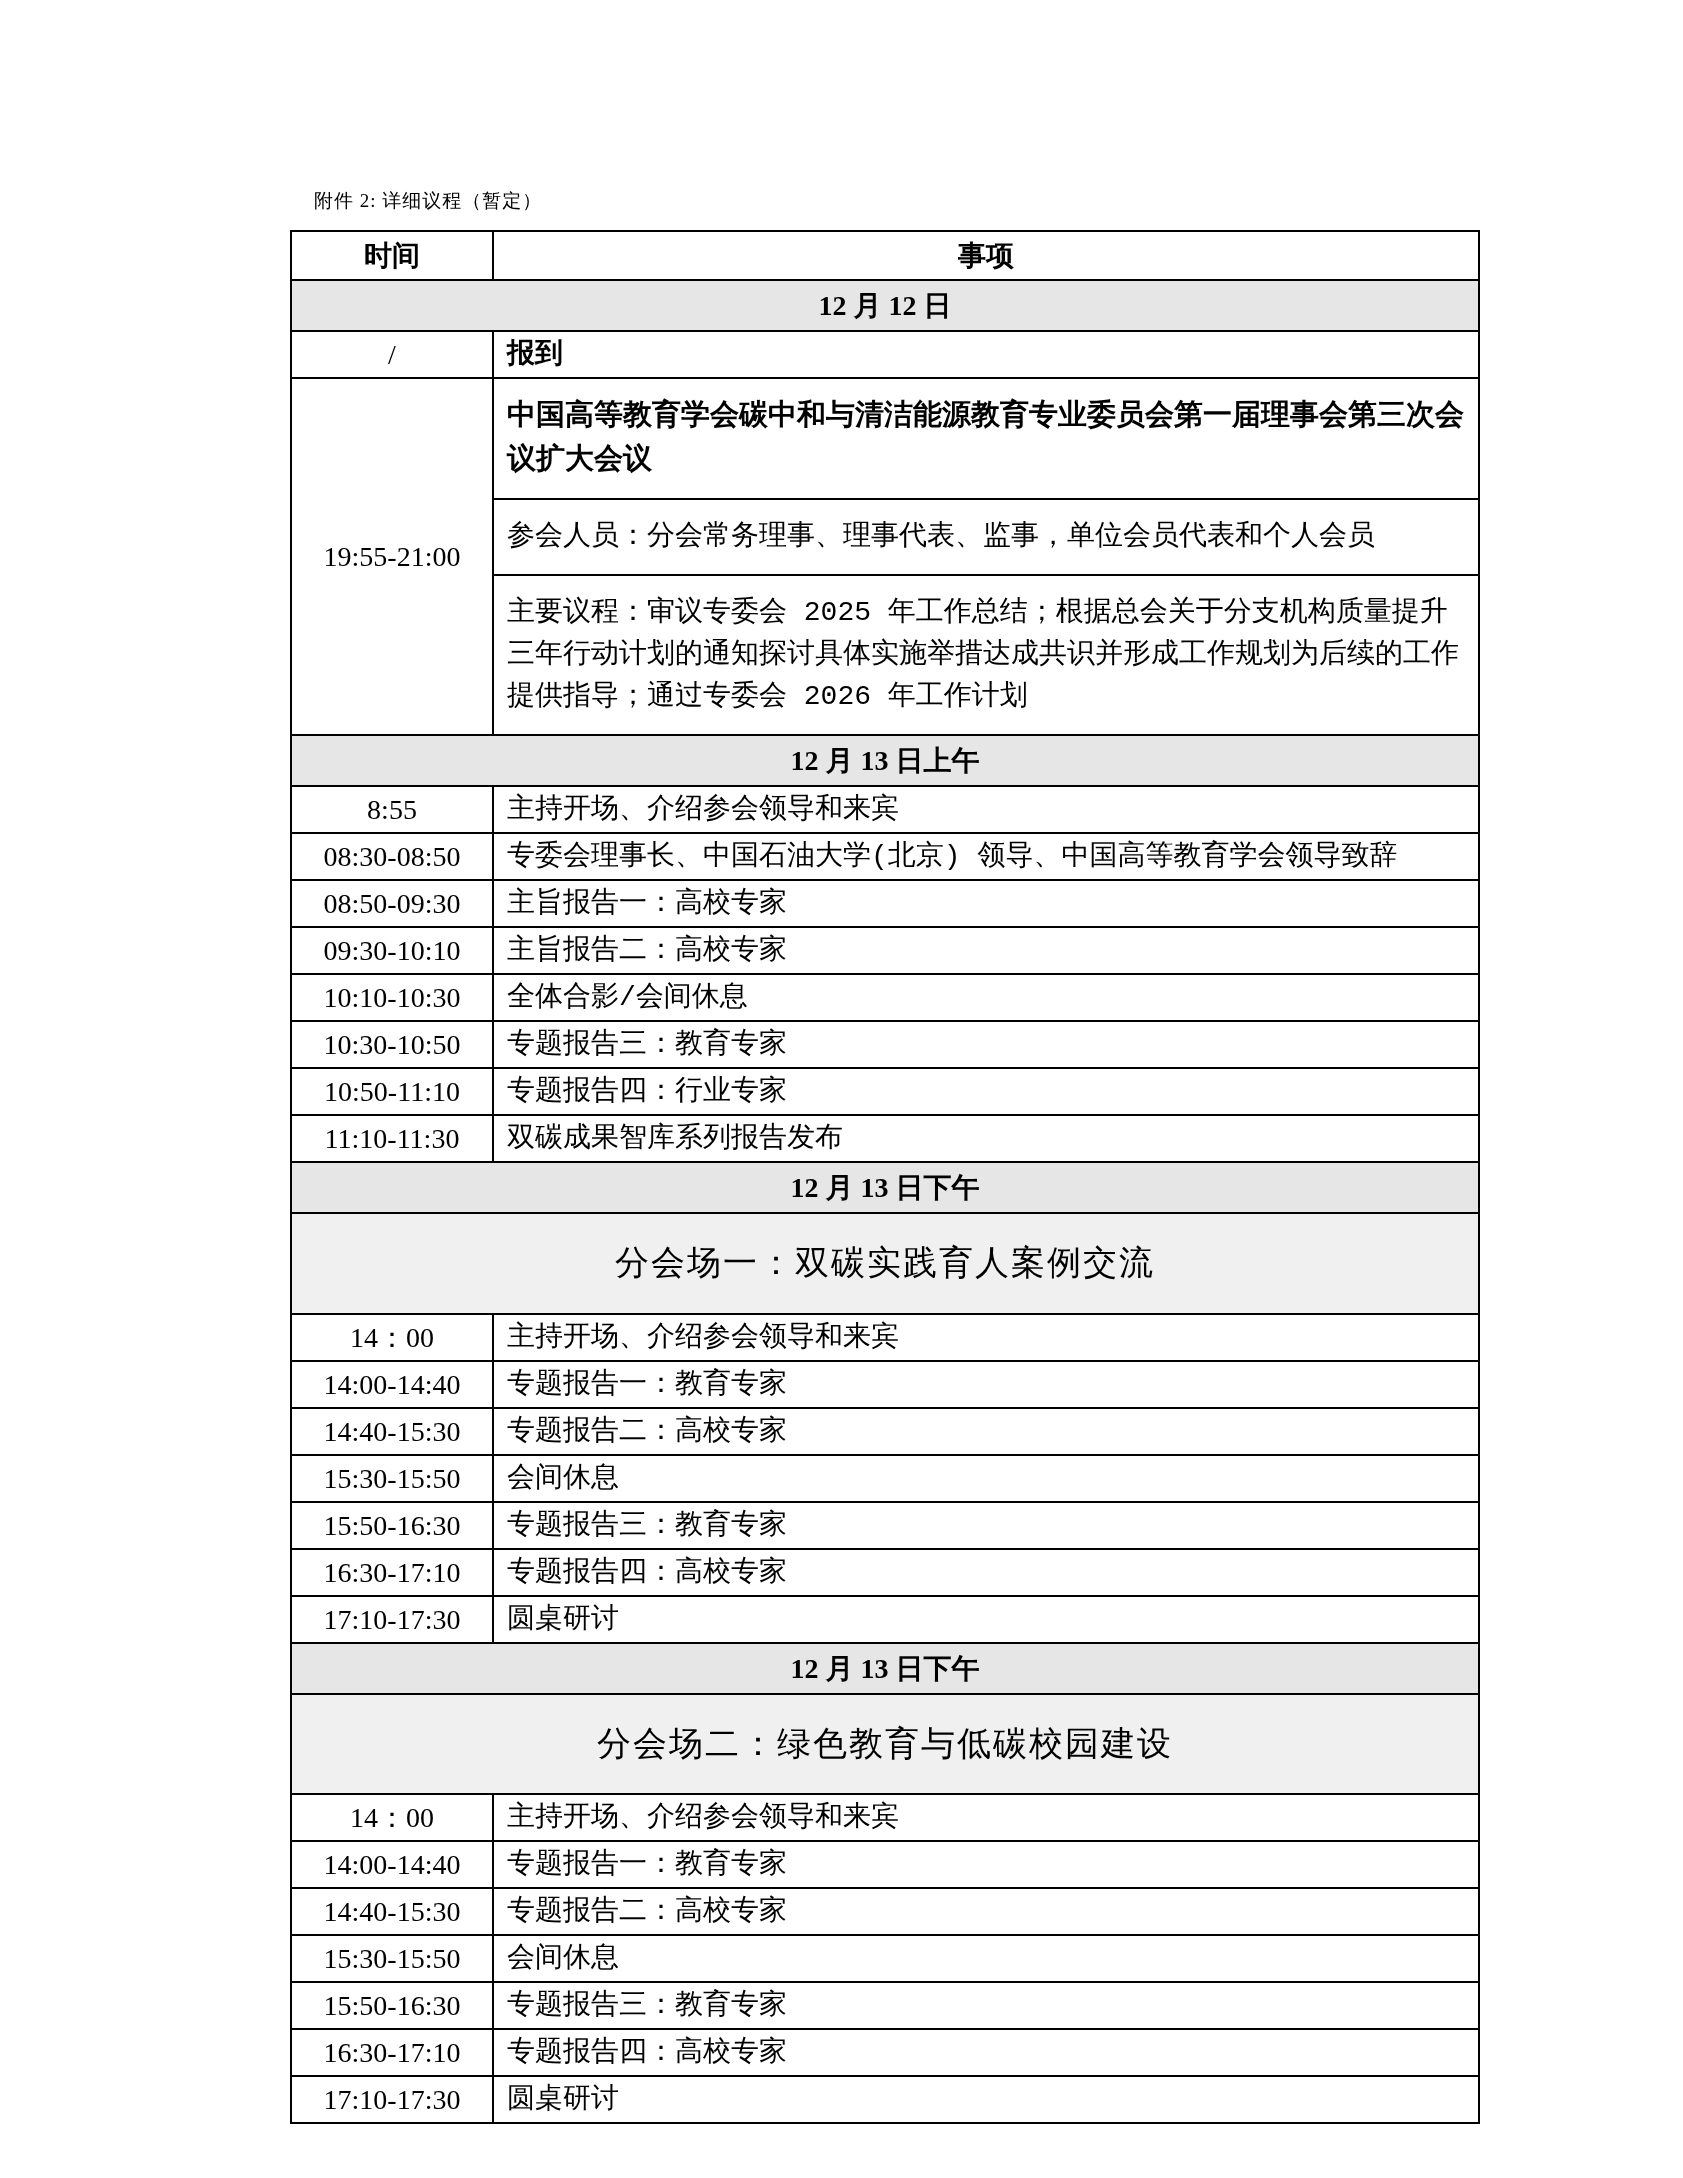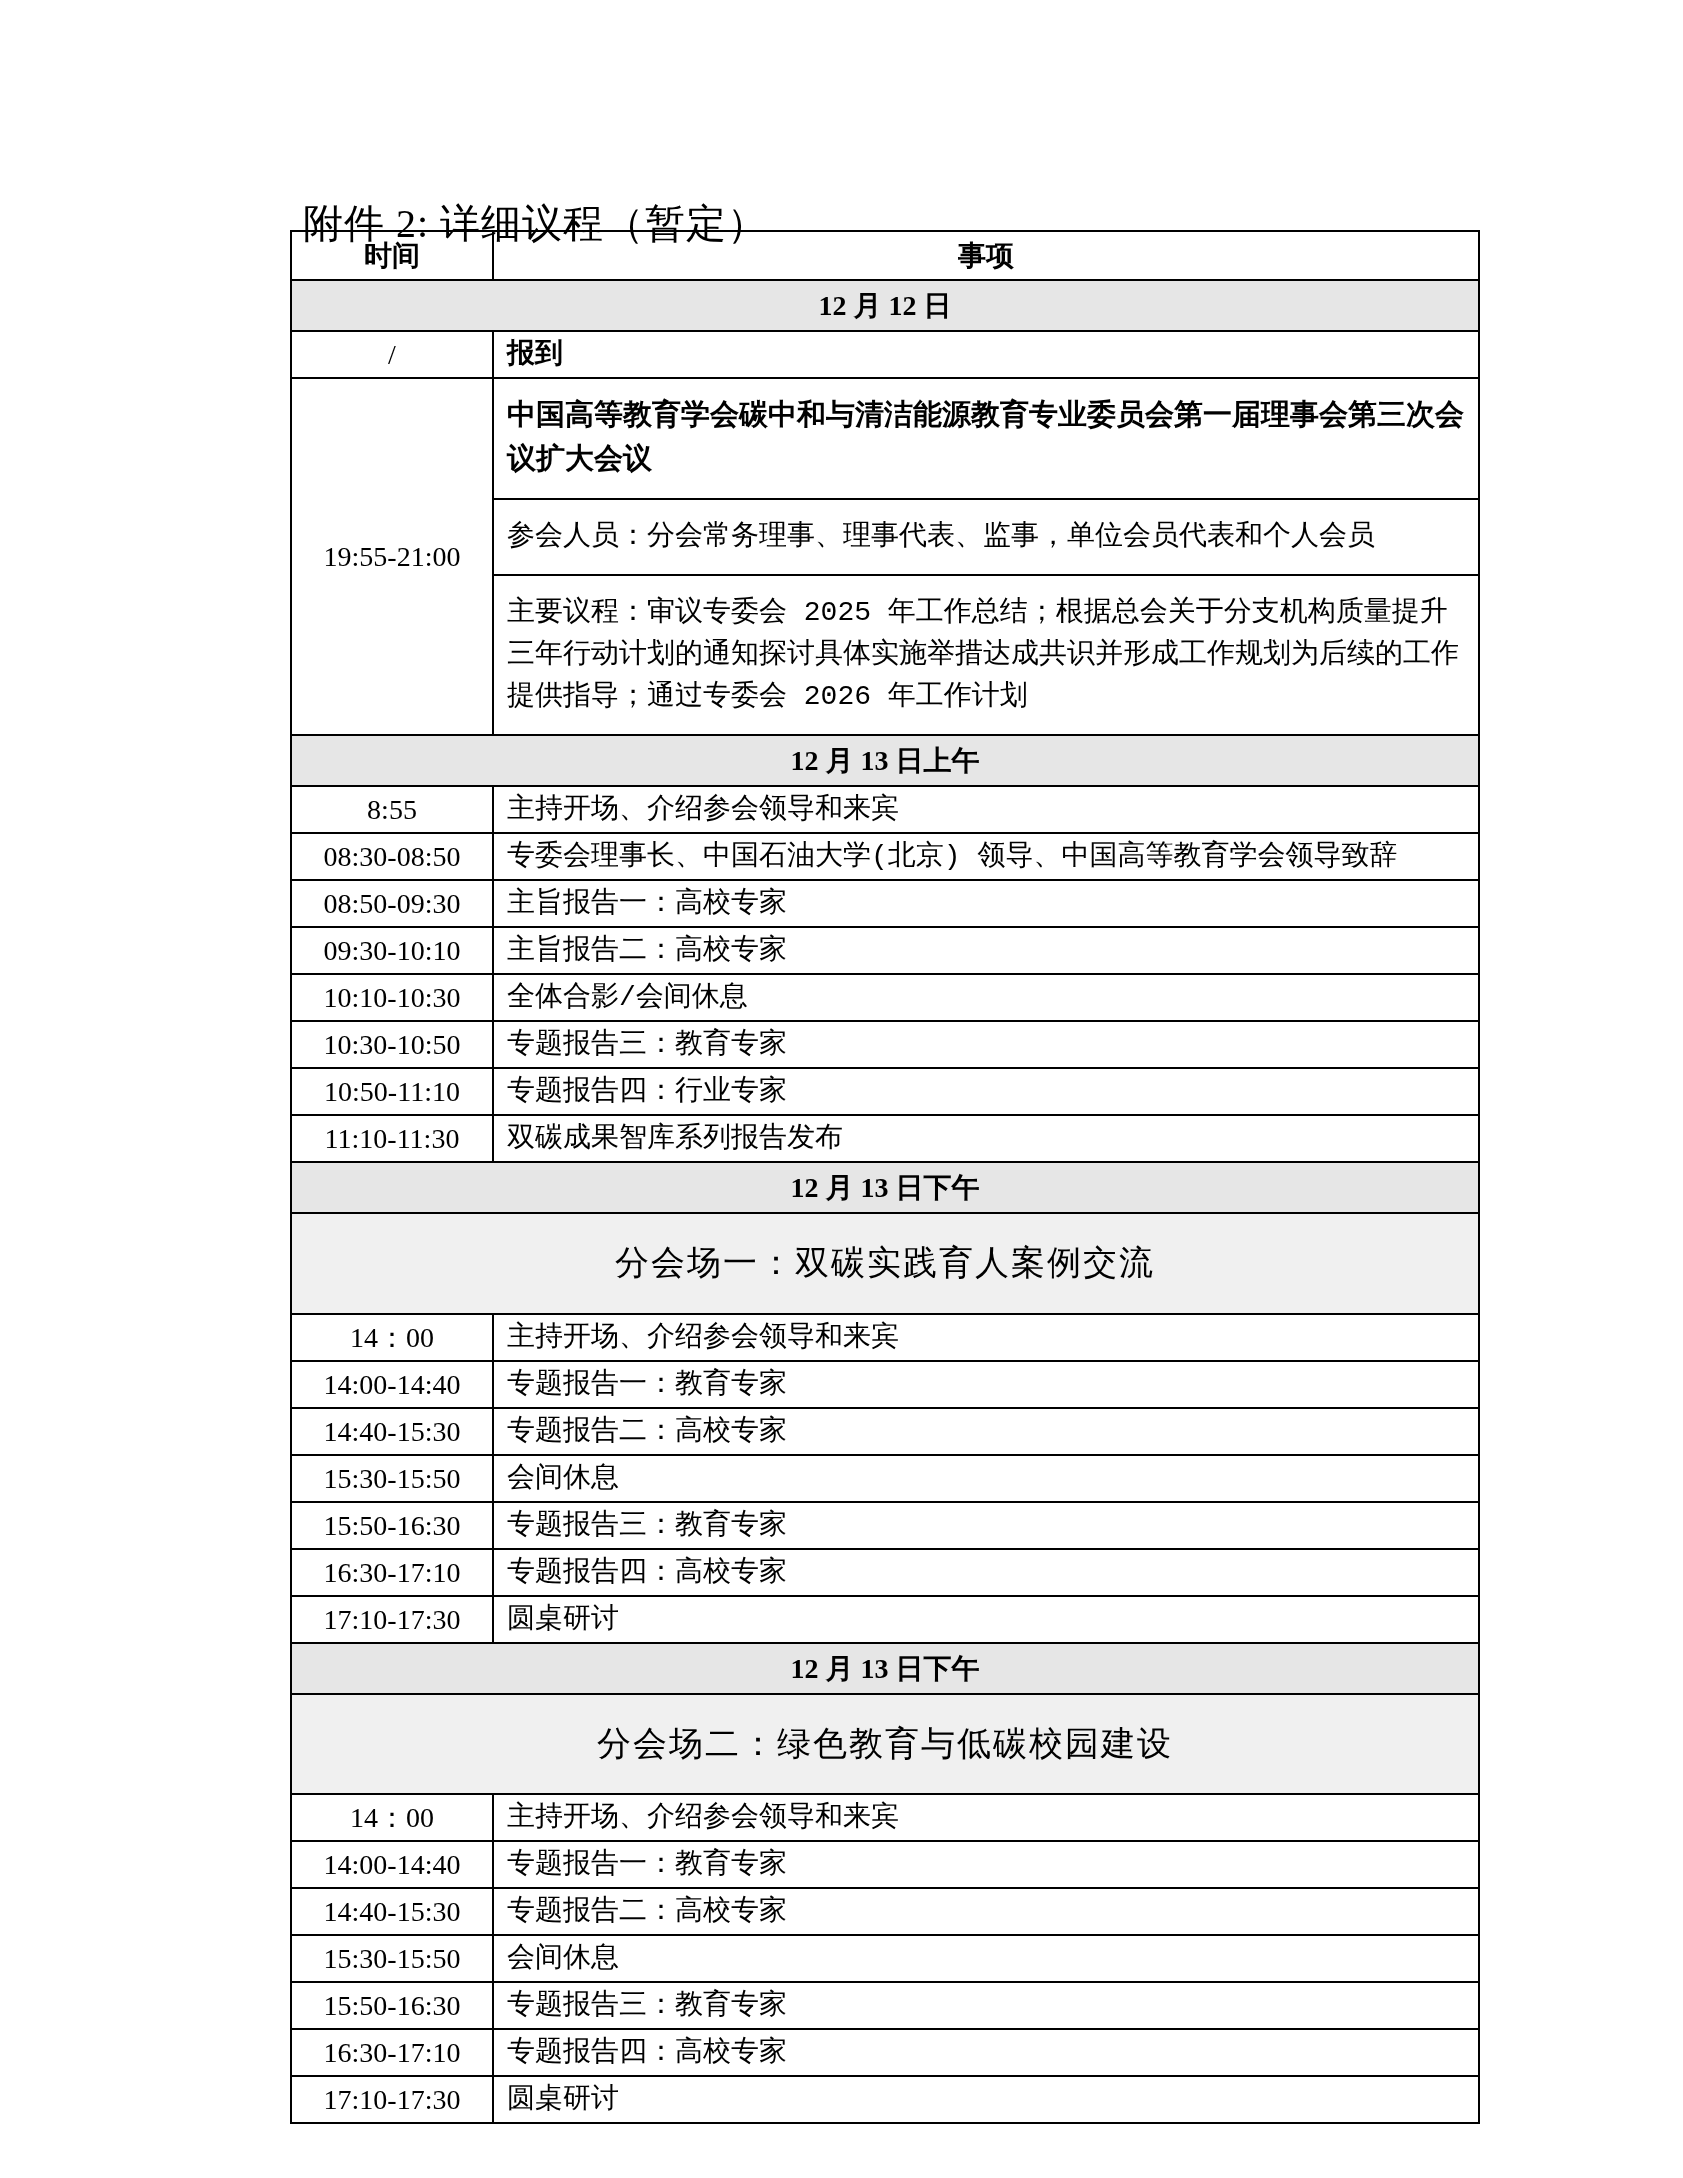--- a/index.html
+++ b/index.html
@@ -3,22 +3,22 @@
 <meta charset="utf-8">
 <style>
   html,body{margin:0;padding:0;}
   body{
     width:1683px;height:2178px;background:#ffffff;color:#000;
     font-family:"Liberation Serif","DejaVu Serif",serif;
     position:relative;overflow:hidden;
   }
   .page{position:absolute;inset:0;}
   .doc-title{
-    position:absolute;left:303px;top:188px;
-    font-size:40px;letter-spacing:1px;white-space:nowrap;margin-top:8px;
+    position:absolute;left:314px;top:188px;
+    font-size:19px;letter-spacing:1px;white-space:nowrap;
   }
   table.agenda{
     position:absolute;left:290px;top:230px;width:1188px;
     border-collapse:collapse;table-layout:fixed;
   }
   .agenda col.c1{width:202px;}
   .agenda col.c2{width:986px;}
   .agenda th,.agenda td{
     border:2px solid var(--border,#000);
     font-size:28px;line-height:1.25;vertical-align:middle;

